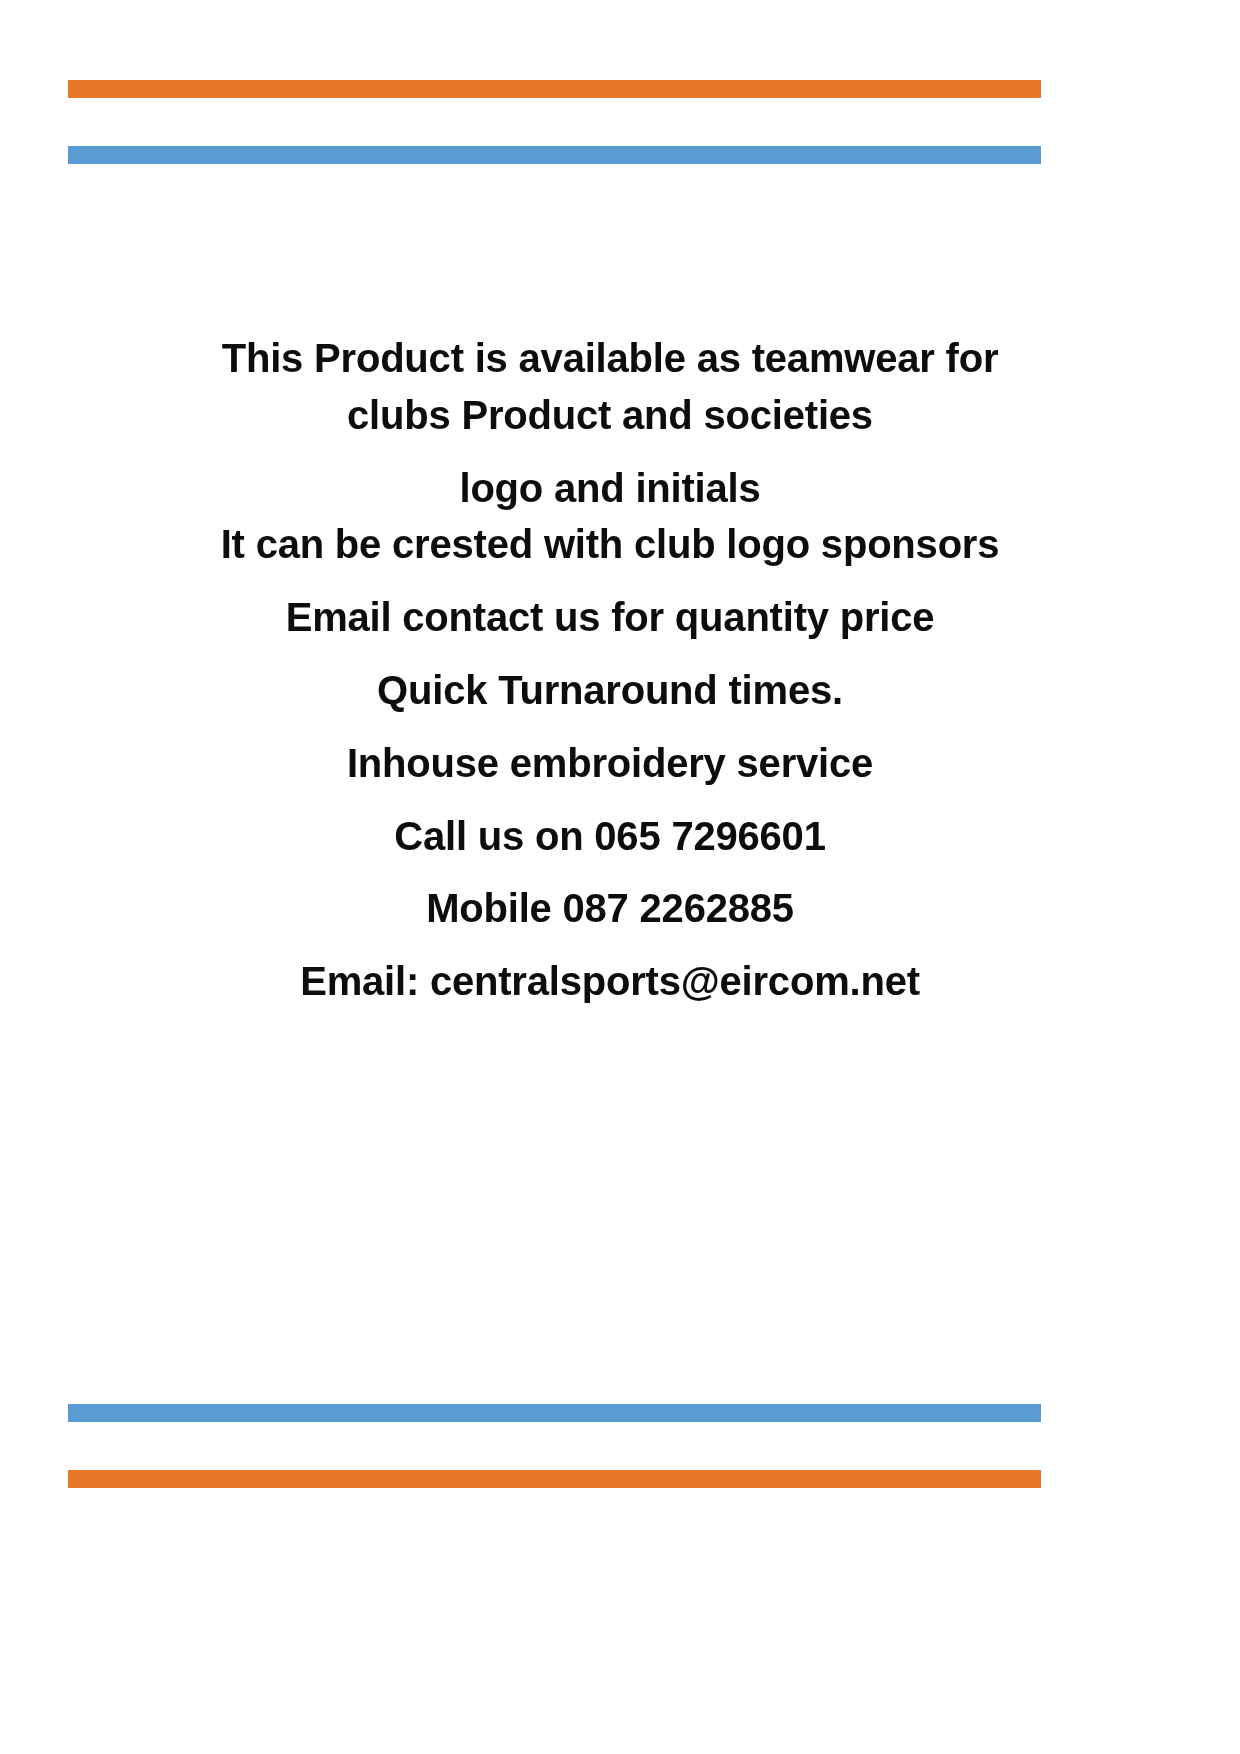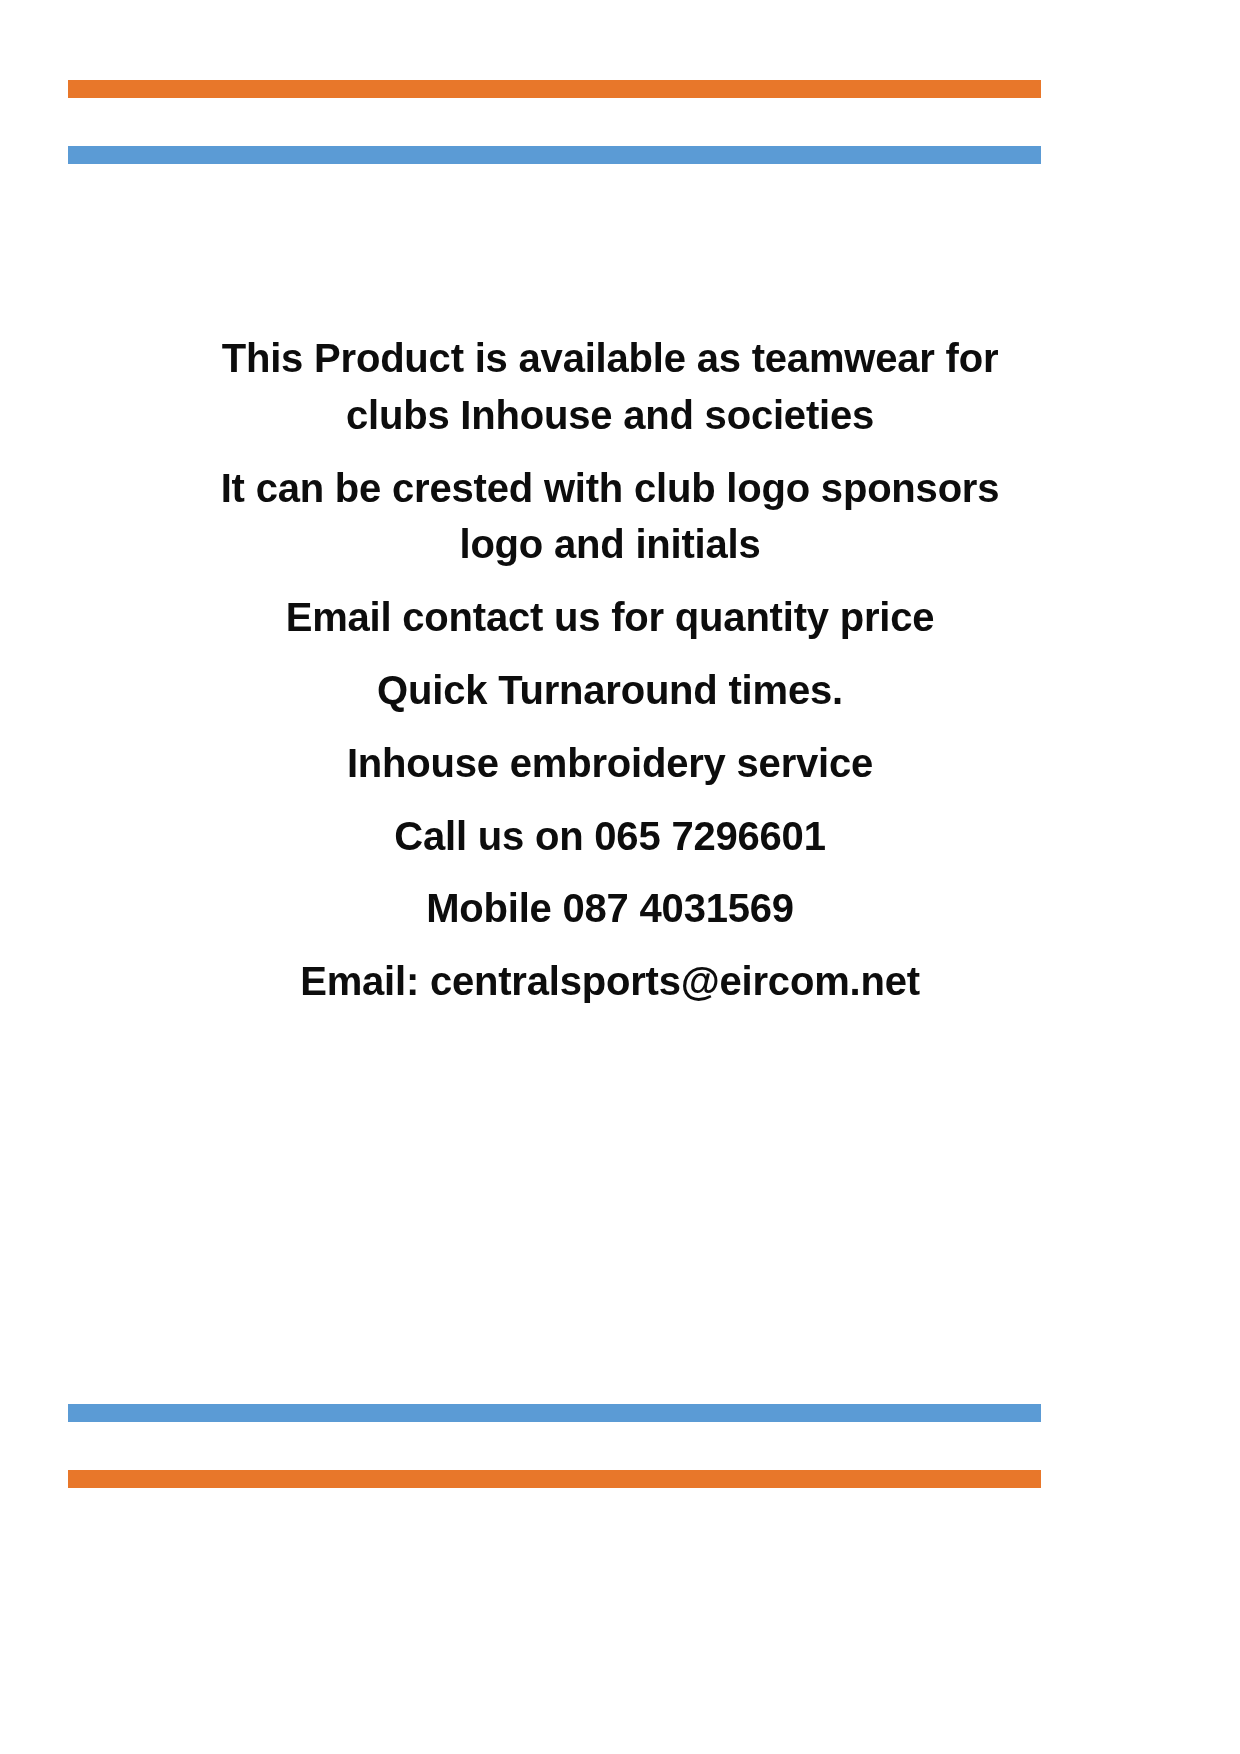--- a/index.html
+++ b/index.html
@@ -57,46 +57,46 @@
 
 <div class="page">
 
   <div class="rule rule-top-orange" style="background: rgb(232, 119, 42);"></div>
   <div class="rule rule-top-blue" style="background: rgb(91, 155, 213);"></div>
 
   <div class="content">
 
     <div class="para">
       <p class="line">This Product is available as teamwear for</p>
-      <p class="line">clubs  Inhouse and societies</p>
+      <p class="line">clubs  Product and societies</p>
     </div>
 
     <div class="para">
+      <p class="line">logo and initials</p>
       <p class="line">It can be crested with club logo sponsors</p>
-      <p class="line">logo and initials</p>
     </div>
 
     <div class="para">
       <p class="line">Email contact us for quantity price</p>
     </div>
 
     <div class="para">
       <p class="line">Quick Turnaround  times.</p>
     </div>
 
     <div class="para">
       <p class="line">Inhouse embroidery service</p>
     </div>
 
     <div class="para">
       <p class="line">Call us on 065 7296601</p>
     </div>
 
     <div class="para">
-      <p class="line">Mobile 087 4031569</p>
+      <p class="line">Mobile 087 2262885</p>
     </div>
 
     <div class="para">
       <p class="line">Email: centralsports@eircom.net</p>
     </div>
 
   </div>
 
   <div class="rule rule-bot-blue" style="background: rgb(91, 155, 213);"></div>
   <div class="rule rule-bot-orange" style="background: rgb(232, 119, 42);"></div>

